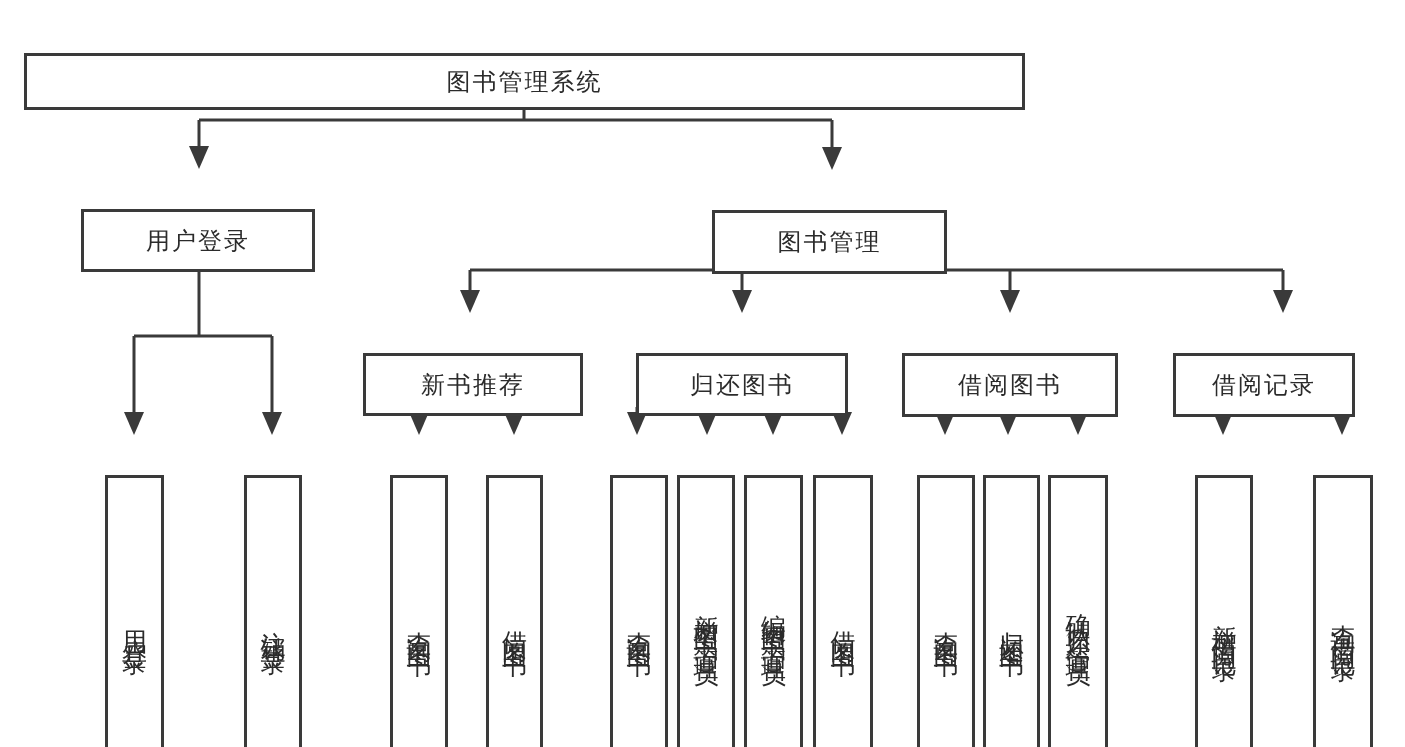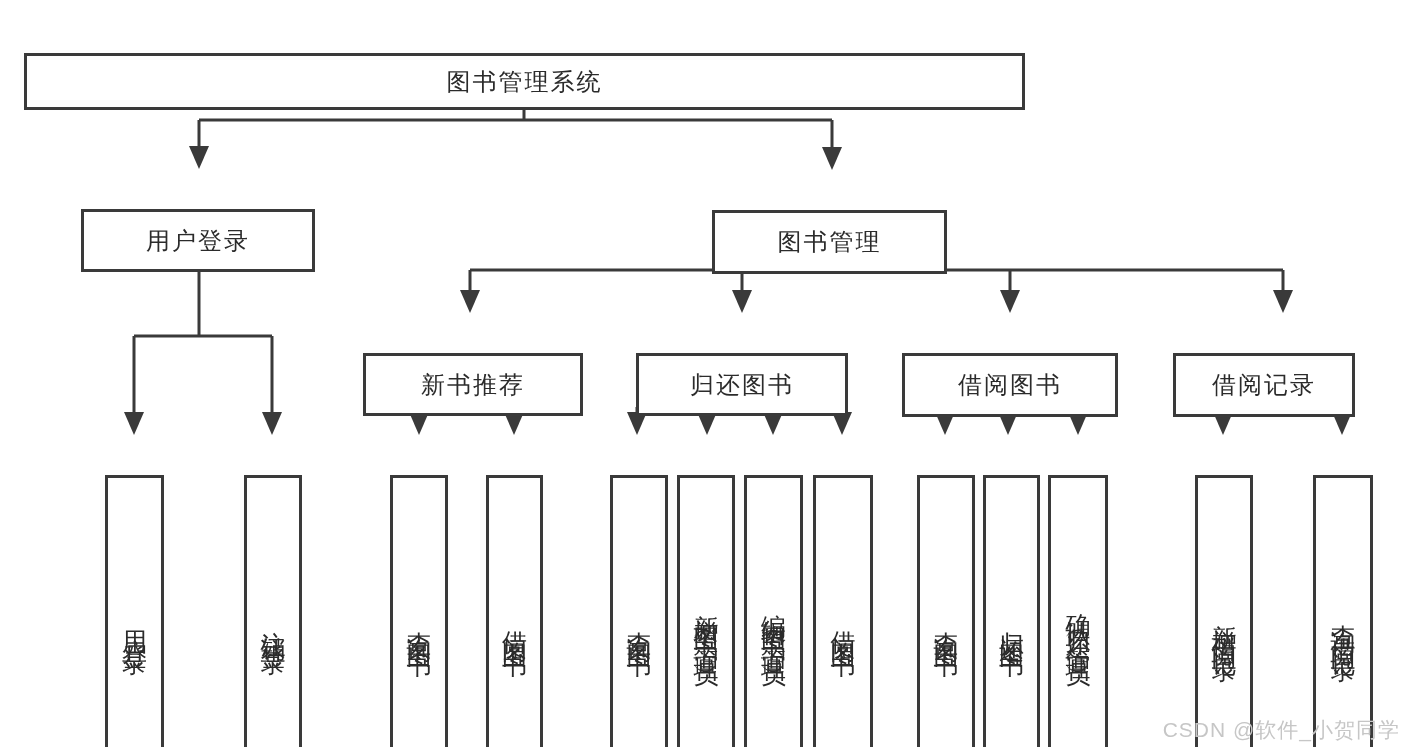--- a/index.html
+++ b/index.html
@@ -110,15 +110,14 @@
   <div class="node v-node" style="left:744px; top:435px; width:59px; height:300px;">编辑图书（管理员）</div>
   <div class="node v-node" style="left:813px; top:435px; width:60px; height:300px;">借阅图书</div>
 
   <div class="node v-node" style="left:917px; top:435px; width:58px; height:300px;">查询图书</div>
   <div class="node v-node" style="left:983px; top:435px; width:57px; height:300px;">归还图书</div>
   <div class="node v-node" style="left:1048px; top:435px; width:60px; height:300px;">确认归还（管理员）</div>
 
   <div class="node v-node" style="left:1195px; top:435px; width:58px; height:300px;">新增借阅记录</div>
   <div class="node v-node" style="left:1313px; top:435px; width:60px; height:300px;">查询借阅记录</div>
 
-  <div class="watermark">CSDN @软件_小贺同学</div>
 
 </div>
 
 </body></html>

